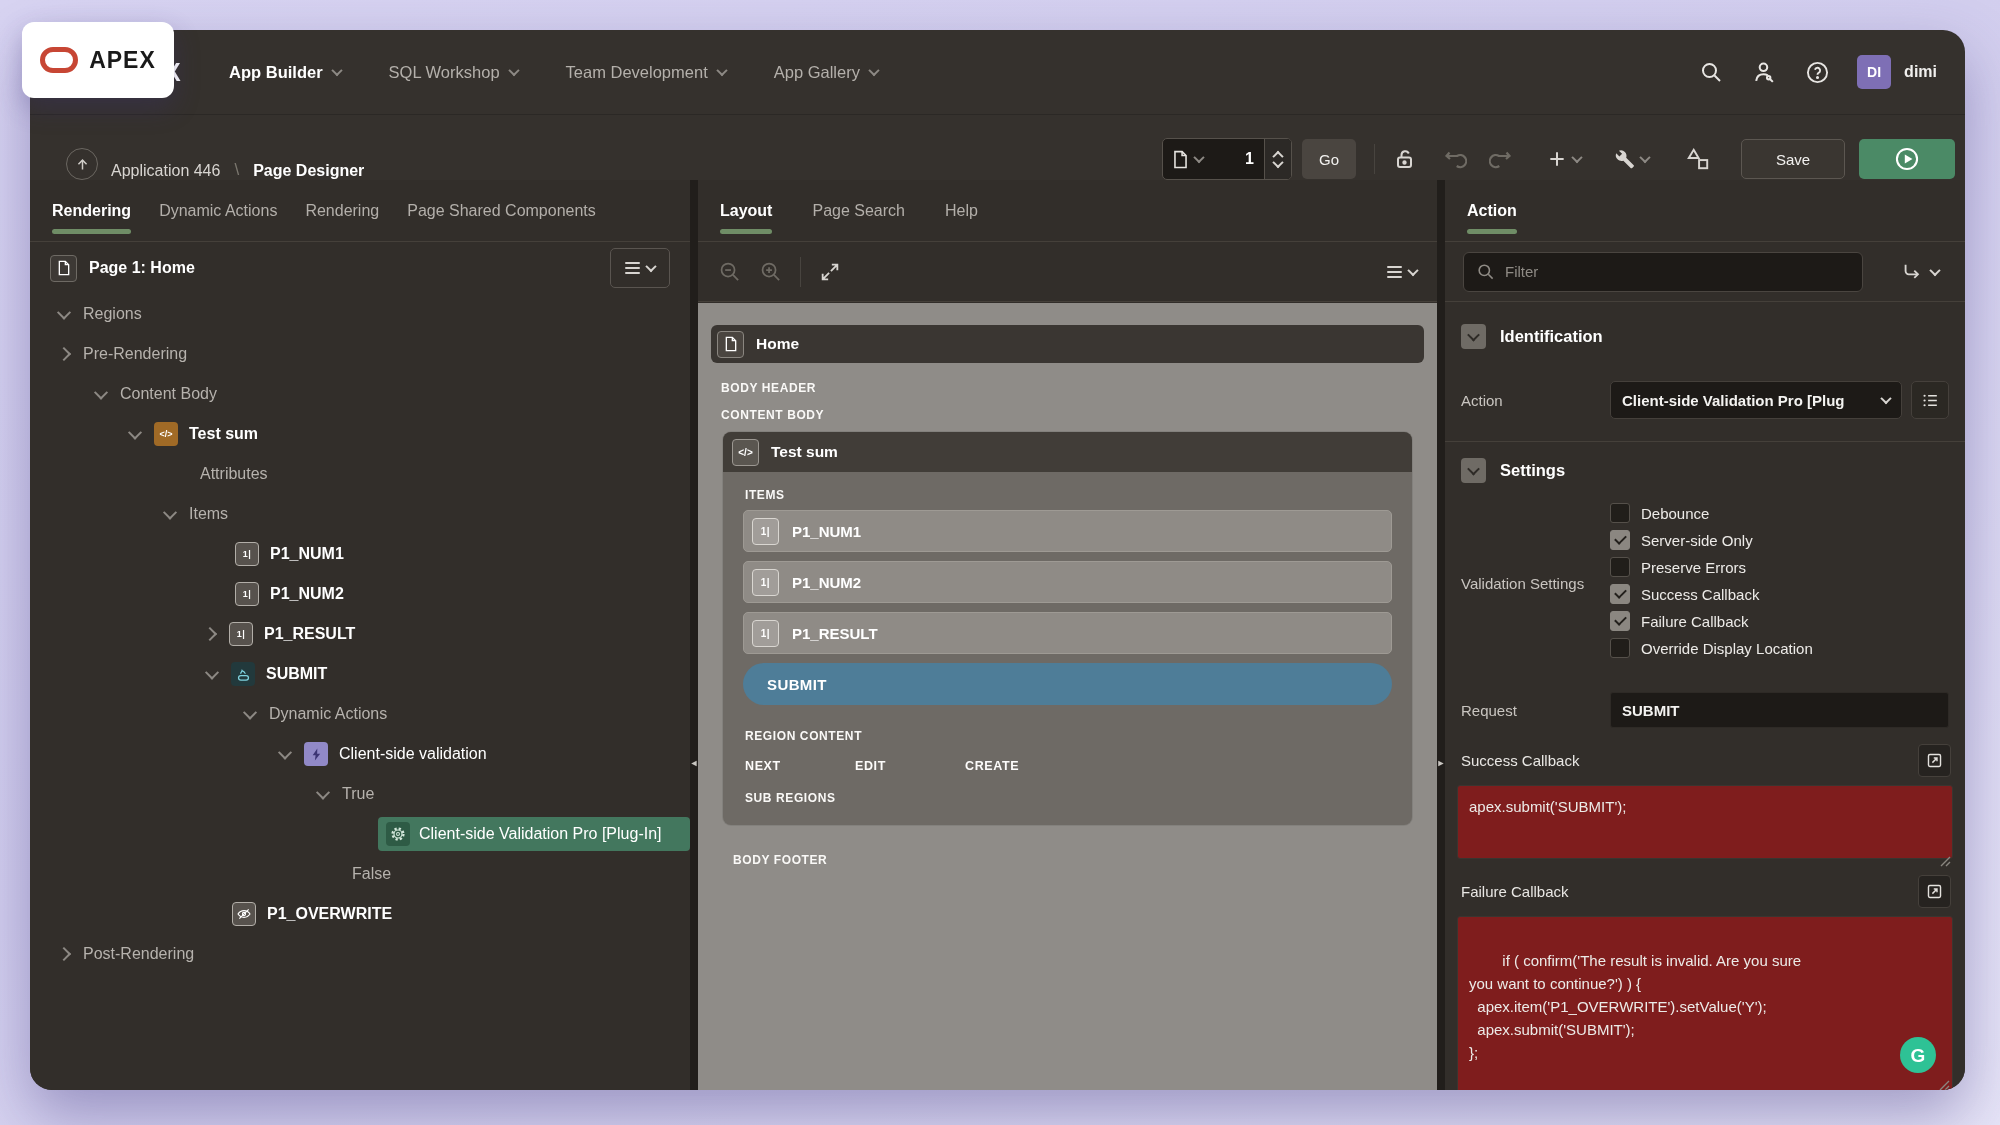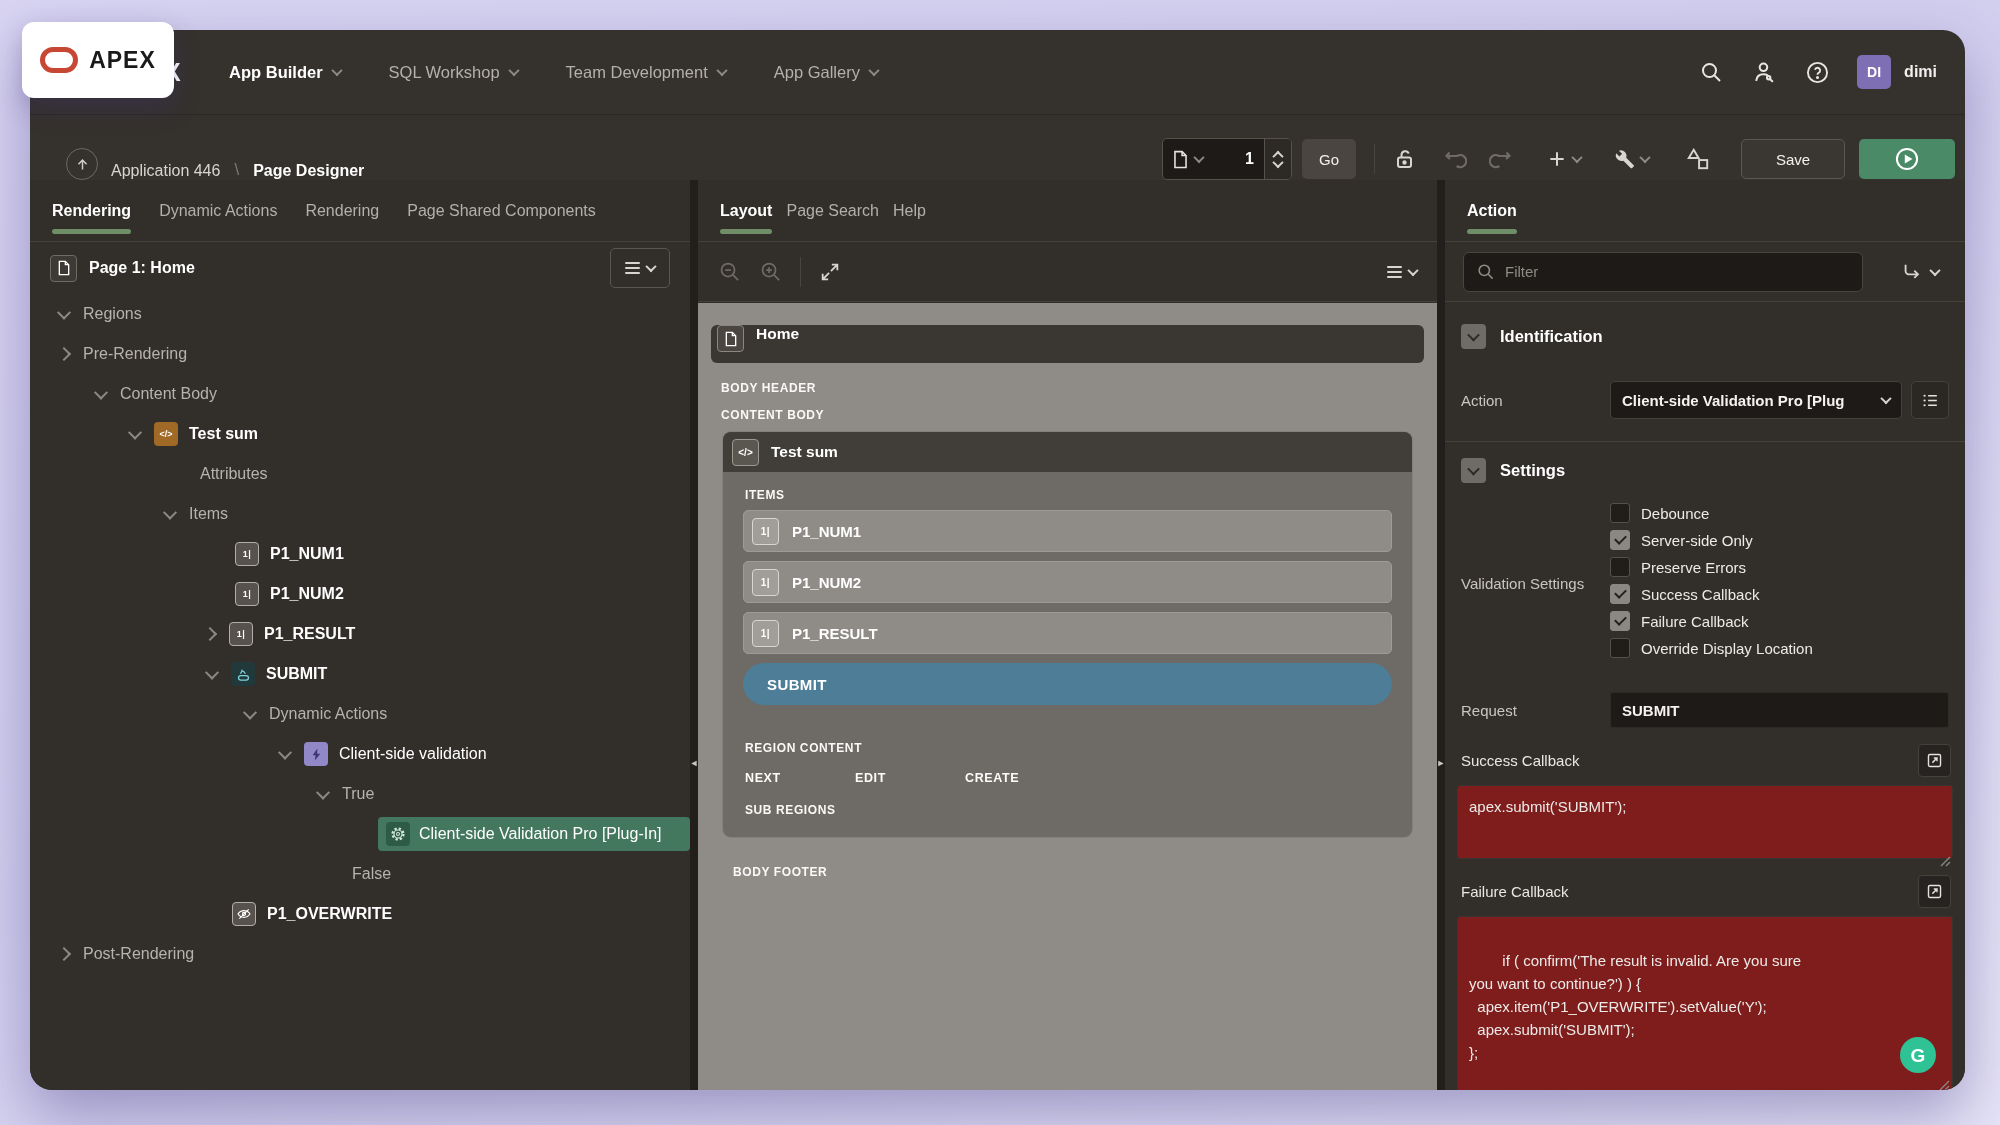--- a/index.html
+++ b/index.html
@@ -56,21 +56,21 @@
   .main{position:absolute;left:0;top:150px;right:0;bottom:0}
   .panel{position:absolute;top:0;bottom:0;background:#322e2a}
   .panel-left{left:0;width:660px}
   .split{position:absolute;top:0;bottom:0;width:8px;background:#211e1b;cursor:col-resize}
   .split-l{left:660px}.split-r{left:1407px}
   .split .arr{position:absolute;top:570px;left:0;width:8px;height:26px;display:flex;align-items:center;
               justify-content:center;color:#c9c6c1;font-size:9px}
   .panel-center{left:668px;width:739px}
   .panel-right{left:1415px;right:0}
   .tabbar{height:62px;border-bottom:1px solid #45403a;display:flex;align-items:flex-end;
-          padding:0 22px;gap:14px;box-sizing:border-box}
+          padding:0 22px;gap:40px;box-sizing:border-box}
   .tab{position:relative;height:100%;display:flex;align-items:center;font-size:16px;color:#b3afaa;
        cursor:pointer;white-space:nowrap}
   .tab.active{color:#fff;font-weight:bold}
   .tab.active::after{content:"";position:absolute;left:0;right:0;bottom:7px;height:5px;border-radius:2.5px;background:#6f8d66}
   
   .phead{height:52px;display:flex;align-items:center;padding:0 20px;box-sizing:border-box}
   .sq-icon{width:27px;height:27px;border-radius:4px;background:#3d3935;border:1.5px solid #6e6a64;
            display:flex;align-items:center;justify-content:center;box-sizing:border-box}
   .phead-title{margin-left:12px;font-size:16px;font-weight:bold;color:#fff}
   .menu-btn{margin-left:auto;width:58px;height:38px;border:1px solid #5a5550;border-radius:5px;
@@ -90,21 +90,21 @@
   .ticon.bolt{background:#9189c7}
   .ticon.eye{background:#57524d;border:1.5px solid #b2aea8}
   .ticon.gear{background:#2e5b45;color:#cfe6d8;font-size:15px}
   .selbox{flex:1;display:flex;align-items:center;background:#43775e;border-radius:4px;
           padding:5px 8px;margin-right:0;height:34px;box-sizing:border-box}
   
   .ctools{height:60px;border-bottom:1px solid #45403a;display:flex;align-items:center;
           padding:0 20px;box-sizing:border-box}
   .canvas{position:absolute;left:0;right:0;top:123px;bottom:0;background:#8f8c88;
           padding:22px 13px 0;box-sizing:border-box;color:#fbfaf8}
-  .homebar{height:38px;background:#3a3632;border-radius:6px;display:flex;
+  .homebar{height:38px;background:#3a3632;border-radius:6px;display:flex;align-items:center;
            gap:12px;padding:0 6px;cursor:pointer}
   .homebar .sq-icon{background:#4a4540;border-color:#8a8680}
   .homebar-title{font-size:15.5px;font-weight:bold;color:#fff}
   .slotlabel{font-size:12px;font-weight:bold;letter-spacing:.6px;color:#faf9f7;margin:18px 0 0 10px}
   .region{margin:10px 12px 0;background:#6e6a65;border-radius:8px;padding-bottom:20px;box-shadow:0 0 0 1px rgba(0,0,0,.08)}
   .region-head{height:40px;background:#413d38;border-radius:8px 8px 0 0;display:flex;align-items:center;
                gap:12px;padding:0 9px;cursor:pointer}
   .region-head .sq-icon{background:#5a5650;border-color:#9b9791}
   .region-title{font-size:15.5px;font-weight:bold;color:#fff}
   .r-slotlabel{font-size:12px;font-weight:bold;letter-spacing:.6px;color:#faf9f7;margin:16px 0 0 22px}
@@ -523,21 +523,21 @@
             <div class="item-row">
               <span class="chip">1|</span>
               <span class="item-label">P1_NUM2</span>
             </div>
             <div class="item-row">
               <span class="chip">1|</span>
               <span class="item-label">P1_RESULT</span>
             </div>
             <div class="submit-pill">SUBMIT</div>
           </div>
-          <div class="r-slotlabel" style="margin-top:36px">REGION CONTENT</div>
+          <div class="r-slotlabel" style="margin-top:24px">REGION CONTENT</div>
           <div class="linksrow">
             <span class="linkitem">NEXT</span>
             <span class="linkitem">EDIT</span>
             <span class="linkitem">CREATE</span>
           </div>
           <div class="r-slotlabel" style="margin-top:18px">SUB REGIONS</div>
         </div>
         <div class="slotlabel" style="margin-top:28px;margin-left:22px">BODY FOOTER</div>
       </div>
     </div>

